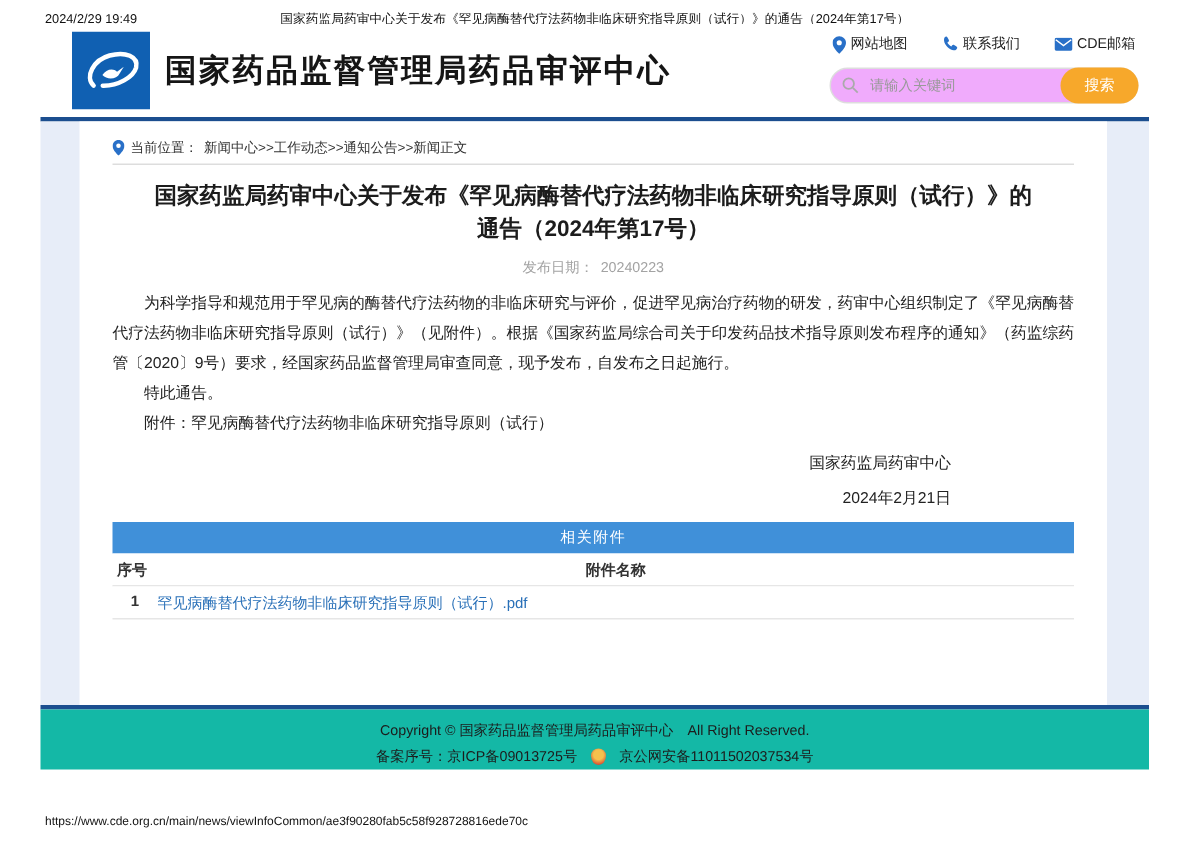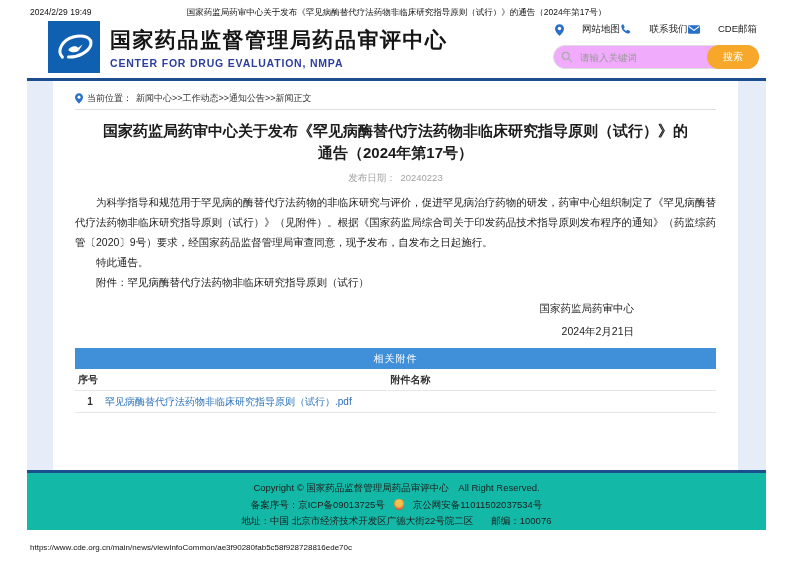--- a/index.html
+++ b/index.html
@@ -20,21 +20,21 @@
   .page { position:absolute; left:27px; top:16px; width:739px; }
 
   .site-header { height:62px; background:#fff; position:relative; display:flex; align-items:center; }
   .logo { margin-left:21px; width:52px; height:52px; flex:none; cursor:pointer; }
   .org-names { margin-left:10px; }
   .org-cn { font-size:21px; font-weight:bold; color:#151515; letter-spacing:1.5px; white-space:nowrap; }
   .org-en { font-size:10.5px; font-weight:bold; color:#2c3f9d; letter-spacing:0.8px; margin-top:3px; white-space:nowrap; }
 
   .header-right { position:absolute; right:7px; top:7px; width:206px; }
   .header-links { display:flex; justify-content:space-between; font-size:9.5px; color:#222; padding:0 2px; }
-  .header-link { display:flex; align-items:center; gap:18px; cursor:pointer; white-space:nowrap; }
+  .header-link { display:flex; align-items:center; gap:3px; cursor:pointer; white-space:nowrap; }
   .search-row { margin-top:9px; position:relative; height:24px; }
   .search-input {
     width:100%; height:24px; border:1px solid #ddd; border-radius:12px;
     padding:0 56px 0 26px; font-size:9.5px; color:#555; background:#f0abfc; outline:none;
     font-family:"Liberation Sans","DejaVu Sans",sans-serif;
   }
   .search-input::placeholder { color:#999; }
   .search-btn {
     position:absolute; right:0; top:0; height:24px; width:52px; border:none;
     border-radius:12px; background:#f7a82b; color:#fff; font-size:10px; cursor:pointer;
@@ -99,21 +99,20 @@
       <svg width="52" height="52" viewBox="0 0 52 52">
         <rect width="52" height="52" fill="#1060b2"></rect>
         <g transform="rotate(-10 26 27)">
           <path d="M13 34 C8 27, 16 17, 27 16 C38 15, 46 20, 43 27 C40 33, 29 37, 19 35" fill="none" stroke="#ffffff" stroke-width="3" stroke-linecap="round"></path>
           <path d="M20 28 c3 -3.5 8 -3.5 10 -0.5 l5 -2.5 -3.5 4 c-2.5 3.5 -9 3 -11.5 -1 z" fill="#ffffff"></path>
         </g>
       </svg>
     </div>
     <div class="org-names">
       <div class="org-cn">国家药品监督管理局药品审评中心</div>
-      <div class="org-en">CENTER FOR DRUG EVALUATION, NMPA</div>
     </div>
 
     <div class="header-right">
       <div class="header-links">
         <span class="header-link">
           <svg width="9" height="12" viewBox="0 0 10 13">
             <path d="M5 0C2.2 0 0 2.2 0 5c0 3.5 5 8 5 8s5-4.5 5-8C10 2.2 7.8 0 5 0z" fill="#2970c8"></path>
             <circle cx="5" cy="4.8" r="1.9" fill="#fff"></circle>
           </svg>
           <span>网站地图</span>
@@ -195,19 +194,15 @@
 
   <div class="footer-divider"></div>
 
   <div class="site-footer">
     <div>Copyright © 国家药品监督管理局药品审评中心　All Right Reserved.</div>
     <div class="footer-line2">
       <span>备案序号：京ICP备09013725号</span>
       <span class="badge-icon"></span>
       <span>京公网安备11011502037534号</span>
     </div>
-    <div class="footer-line3">
-      <span>地址：中国 北京市经济技术开发区广德大街22号院二区</span>
-      <span>邮编：100076</span>
-    </div>
   </div>
 
 </div>
 
 </body></html>

